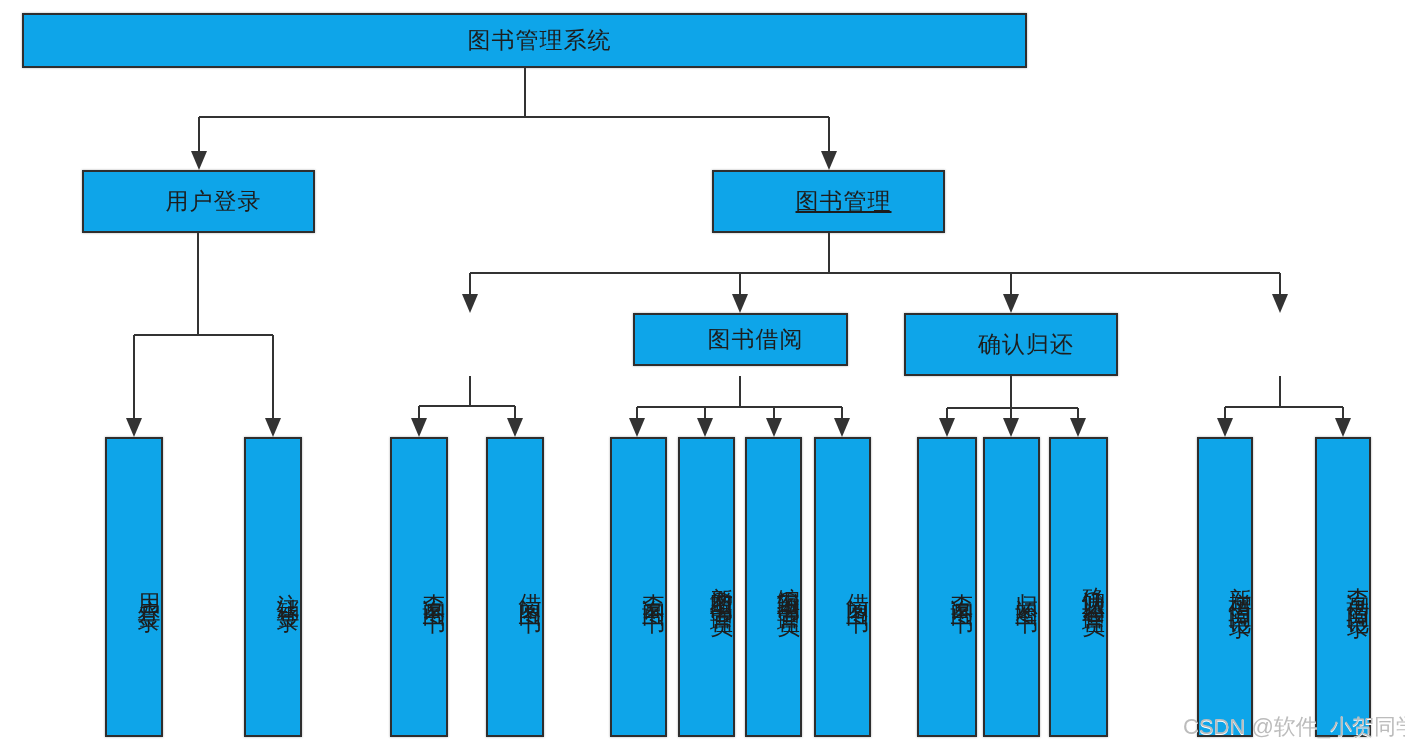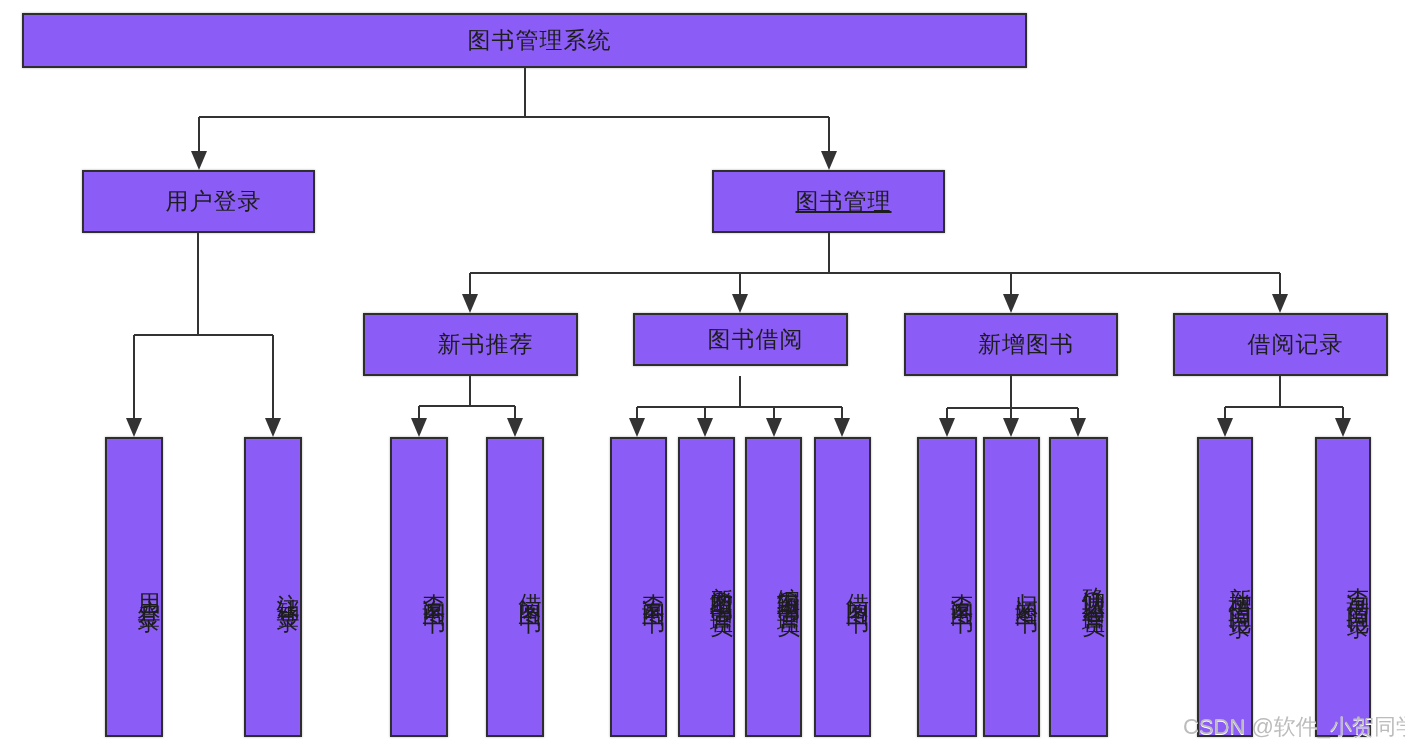--- a/index.html
+++ b/index.html
@@ -9,21 +9,21 @@
     height: 747px;
     background: #ffffff;
     font-family: "Liberation Sans", "DejaVu Sans", sans-serif;
     overflow: hidden;
   }
   svg.wires { position: absolute; left: 0; top: 0; pointer-events: none; }
   .box {
     position: absolute;
     box-sizing: border-box;
     border: 2px solid #2e2e2e;
-    background: #8b5cf6;
+    background: #0ea5e9;
     display: flex;
     align-items: center;
     justify-content: center;
     color: #1d1d1d;
     box-shadow: 0 0 2px rgba(80,80,80,.45);
     padding-left: 30px;
   }
   .h-label {
     font-size: 23px;
     letter-spacing: 1px;
@@ -90,31 +90,25 @@
     <span class="h-label">图书管理系统</span>
   </div>
 
   <div class="box" style="left:82px; top:170px; width:233px; height:63px;">
     <span class="h-label">用户登录</span>
   </div>
   <div class="box" style="left:712px; top:170px; width:233px; height:63px;text-decoration:underline;">
     <span class="h-label">图书管理</span>
   </div>
 
-  <div class="box" style="left:363px; top:313px; width:215px; height:63px;">
-    <span class="h-label">新书推荐</span>
-  </div>
   <div class="box" style="left:633px; top:313px; width:215px; height:53px;">
     <span class="h-label">图书借阅</span>
   </div>
   <div class="box" style="left:904px; top:313px; width:214px; height:63px;">
-    <span class="h-label">新增图书</span>
-  </div>
-  <div class="box" style="left:1173px; top:313px; width:215px; height:63px;">
-    <span class="h-label">借阅记录</span>
+    <span class="h-label">确认归还</span>
   </div>
 
   <div class="box" style="left:105px; top:437px; width:58px; height:300px;">
     <span class="v-label">用户登录</span>
   </div>
   <div class="box" style="left:244px; top:437px; width:58px; height:300px;">
     <span class="v-label">注销登录</span>
   </div>
 
   <div class="box" style="left:390px; top:437px; width:58px; height:300px;">

